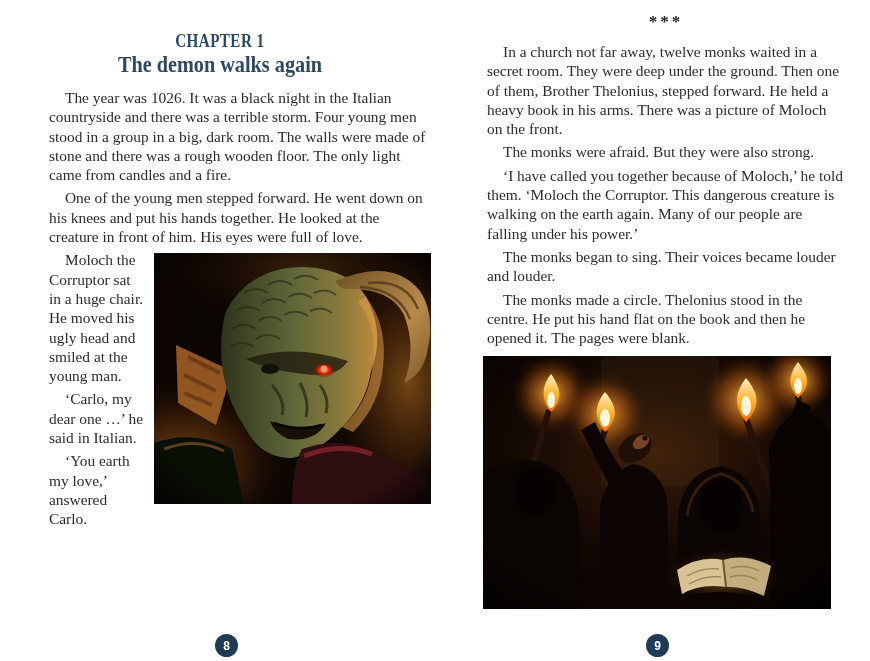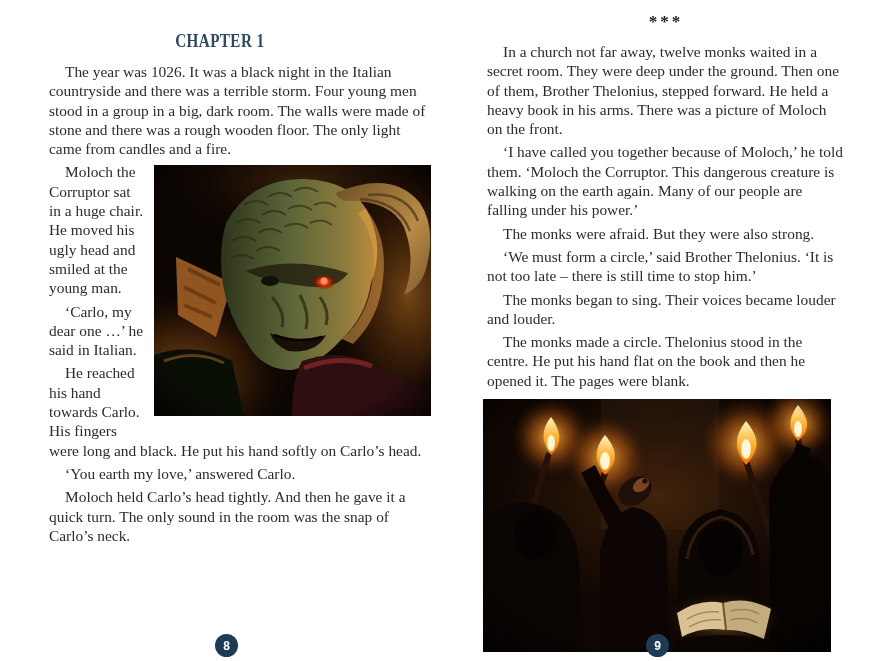--- a/index.html
+++ b/index.html
@@ -37,23 +37,25 @@
   .badge-right{left:646px;top:634px;}
 </style>
 </head>
 <body>
 
 <div class="spread">
 
   <div class="page-left">
     <div class="headings">
       <div><span class="chapter-label">CHAPTER 1</span></div>
+      <div><span class="chapter-title">The demon walks again</span></div>
     </div>
     <div class="body-text">
       <p>The year was 1026. It was a black night in the Italian countryside and there was a terrible storm. Four young men stood in a group in a big, dark room. The walls were made of stone and there was a rough wooden floor. The only light came from candles and a fire.</p>
+      <p>One of the young men stepped forward. He went down on his knees and put his hands together. He looked at the creature in front of him. His eyes were full of love.</p>
 
       <div class="moloch-figure">
         <svg viewBox="0 0 277 251" width="277" height="251" xmlns="http://www.w3.org/2000/svg">
           <defs>
             <radialGradient id="mGlow" cx="50%" cy="50%" r="50%">
               <stop offset="0%" stop-color="#ff9c2e" stop-opacity=".85"></stop>
               <stop offset="60%" stop-color="#b55a12" stop-opacity=".35"></stop>
               <stop offset="100%" stop-color="#3c1405" stop-opacity="0"></stop>
             </radialGradient>
             <linearGradient id="mFace" x1="0" y1="0" x2="1" y2="0">
@@ -116,33 +118,30 @@
           <path d="M150,203 Q186,189 218,201" stroke="#7d2424" stroke-width="5" fill="none" opacity=".85"></path>
 
           <path d="M0,190 Q40,176 78,196 L90,251 L0,251 Z" fill="#0a0f06"></path>
           <path d="M10,196 Q42,184 70,198" stroke="#c27a2a" stroke-width="3" fill="none" opacity=".45"></path>
           <rect width="277" height="251" fill="url(#mVig)"></rect>
         </svg>
       </div>
 
       <p>Moloch the Corruptor sat in a huge chair. He moved his ugly head and smiled at the young man.</p>
       <p>‘Carlo, my dear one …’ he said in Italian.</p>
-      <p>He reached his hand towards Carlo. His fingers were long and black. He put his hand softly on Carlo’s head.</p>
       <p>‘You earth my love,’ answered Carlo.</p>
-      <p>Moloch held Carlo’s head tightly. And then he gave it a quick turn. The only sound in the room was the snap of Carlo’s neck.</p>
     </div>
   </div>
 
   <div class="page-right">
     <div class="section-break">***</div>
     <div class="body-text">
       <p>In a church not far away, twelve monks waited in a secret room. They were deep under the ground. Then one of them, Brother Thelonius, stepped forward. He held a heavy book in his arms. There was a picture of Moloch on the front.</p>
+      <p>The monks were afraid. But they were also strong.</p>
       <p>‘I have called you together because of Moloch,’ he told them. ‘Moloch the Corruptor. This dangerous creature is walking on the earth again. Many of our people are falling under his power.’</p>
-      <p>The monks were afraid. But they were also strong.</p>
-      <p>‘We must form a circle,’ said Brother Thelonius. ‘It is not too late – there is still time to stop him.’</p>
       <p>The monks began to sing. Their voices became louder and louder.</p>
       <p>The monks made a circle. Thelonius stood in the centre. He put his hand flat on the book and then he opened it. The pages were blank.</p>
     </div>
 
     <div class="monks-figure">
       <svg viewBox="0 0 348 253" width="348" height="253" xmlns="http://www.w3.org/2000/svg">
         <defs>
           <radialGradient id="kHaze" cx="50%" cy="45%" r="55%">
             <stop offset="0%" stop-color="#5c2e0d" stop-opacity=".6"></stop>
             <stop offset="60%" stop-color="#33190a" stop-opacity=".3"></stop>

